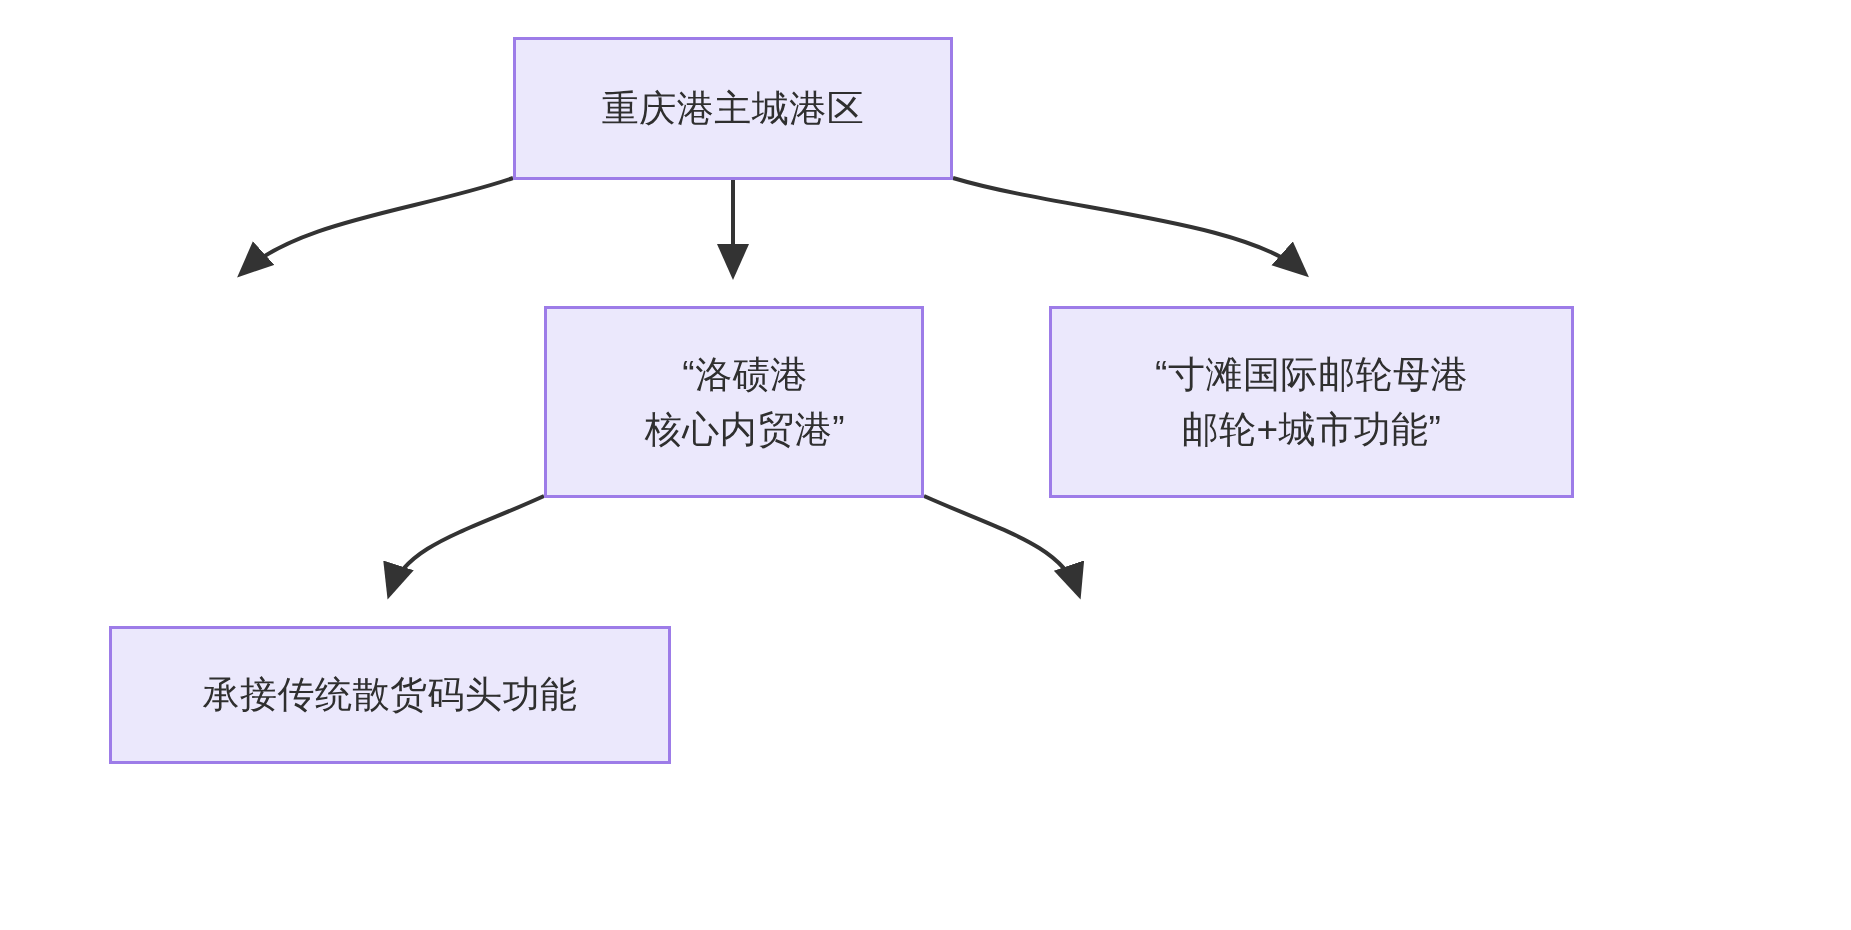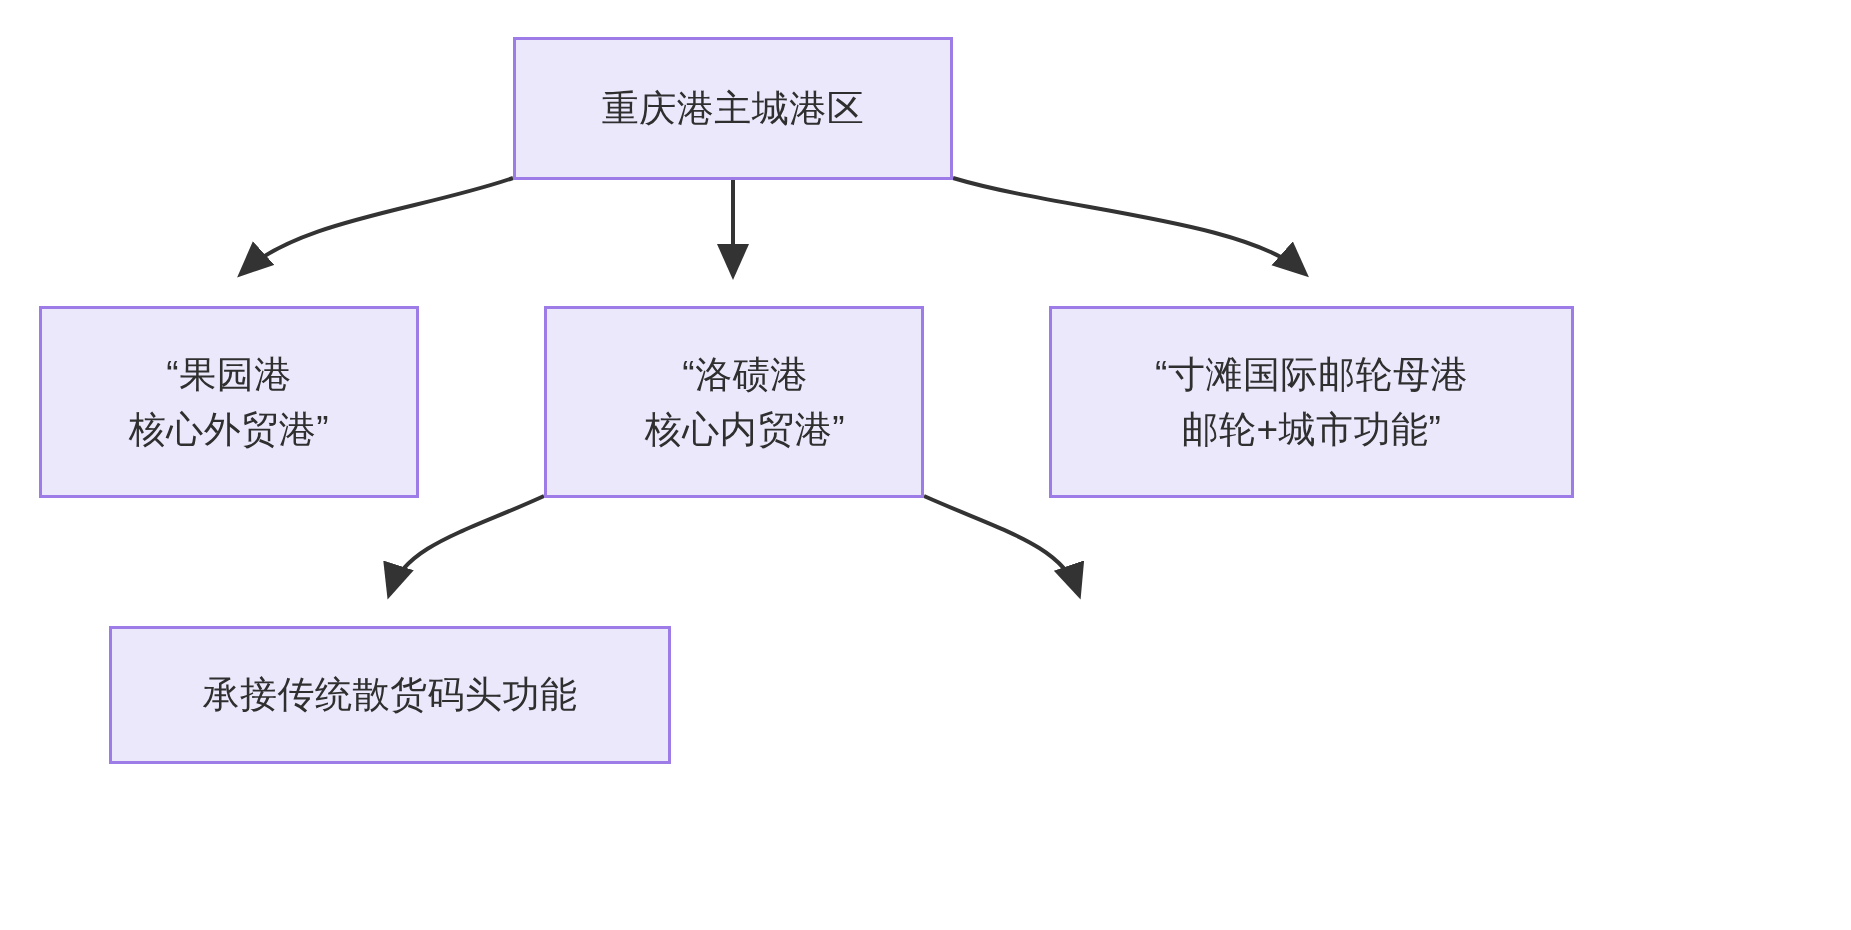--- a/index.html
+++ b/index.html
@@ -73,24 +73,20 @@
 
     <path d="M 544 496 C 470 530, 405 545, 390 592" fill="none" stroke="#333333" stroke-width="4" marker-end="url(#arrowhead)"></path>
 
     <path d="M 924 496 C 1000 530, 1062 545, 1078 592" fill="none" stroke="#333333" stroke-width="4" marker-end="url(#arrowhead)"></path>
   </svg>
 
   <div class="node" id="node-root">
     <span class="node-label">重庆港主城港区</span>
   </div>
 
-  <div class="node" id="node-guoyuan">
-    <span class="node-label">“果园港
-核心外贸港”</span>
-  </div>
 
   <div class="node" id="node-luoqi">
     <span class="node-label">“洛碛港
 核心内贸港”</span>
   </div>
 
   <div class="node" id="node-cuntan">
     <span class="node-label">“寸滩国际邮轮母港
 邮轮+城市功能”</span>
   </div>

